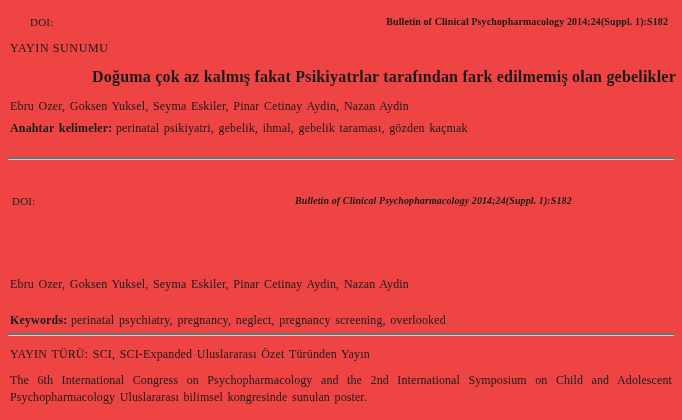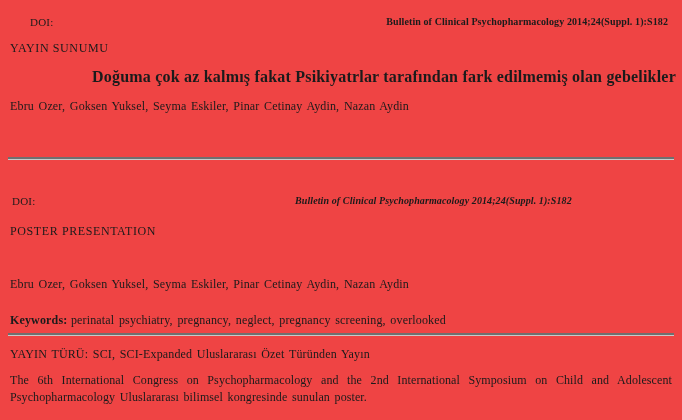--- a/index.html
+++ b/index.html
@@ -62,27 +62,27 @@
 
   <span class="abs small" style="left:30px; top:16px;">DOI:</span>
   <span class="abs citation" style="right:14px; top:16px;">Bulletin of Clinical Psychopharmacology 2014;24(Suppl. 1):S182</span>
 
   <span class="abs section-label" style="left:10px; top:41px;">YAYIN SUNUMU</span>
 
   <div class="article-title" style="top:68px;">Doğuma çok az kalmış fakat Psikiyatrlar tarafından fark edilmemiş olan gebelikler</div>
 
   <span class="abs body-text" style="left:10px; top:99px;">Ebru Ozer, Goksen Yuksel, Seyma Eskiler, Pinar Cetinay Aydin, Nazan Aydin</span>
 
+  <span class="abs body-text" style="left:10px; top:121px;"><span class="bold">Anahtar kelimeler:</span><span class="kw-text">perinatal psikiyatri, gebelik, ihmal, gebelik taraması, gözden kaçmak</span></span>
 
   <div class="divider" style="top:157px;"></div>
 
   <span class="abs small" style="left:12px; top:195px;">DOI:</span>
   <span class="abs citation italic" style="left:295px; top:195px;">Bulletin of Clinical Psychopharmacology 2014;24(Suppl. 1):S182</span>
 
-  <span class="abs section-label" style="left:10px; top:224px;">POSTER PRESENTATION</span>
 
 
   <span class="abs body-text" style="left:10px; top:277px;">Ebru Ozer, Goksen Yuksel, Seyma Eskiler, Pinar Cetinay Aydin, Nazan Aydin</span>
 
   <span class="abs body-text" style="left:10px; top:301px;margin-top:12px;"><span class="bold">Keywords:</span><span class="kw-text">perinatal psychiatry, pregnancy, neglect, pregnancy screening, overlooked</span></span>
 
   <div class="divider" style="top:333px;"></div>
 
   <span class="abs body-text" style="left:10px; top:347px;">YAYIN TÜRÜ: SCI, SCI-Expanded Uluslararası Özet Türünden Yayın</span>
 

